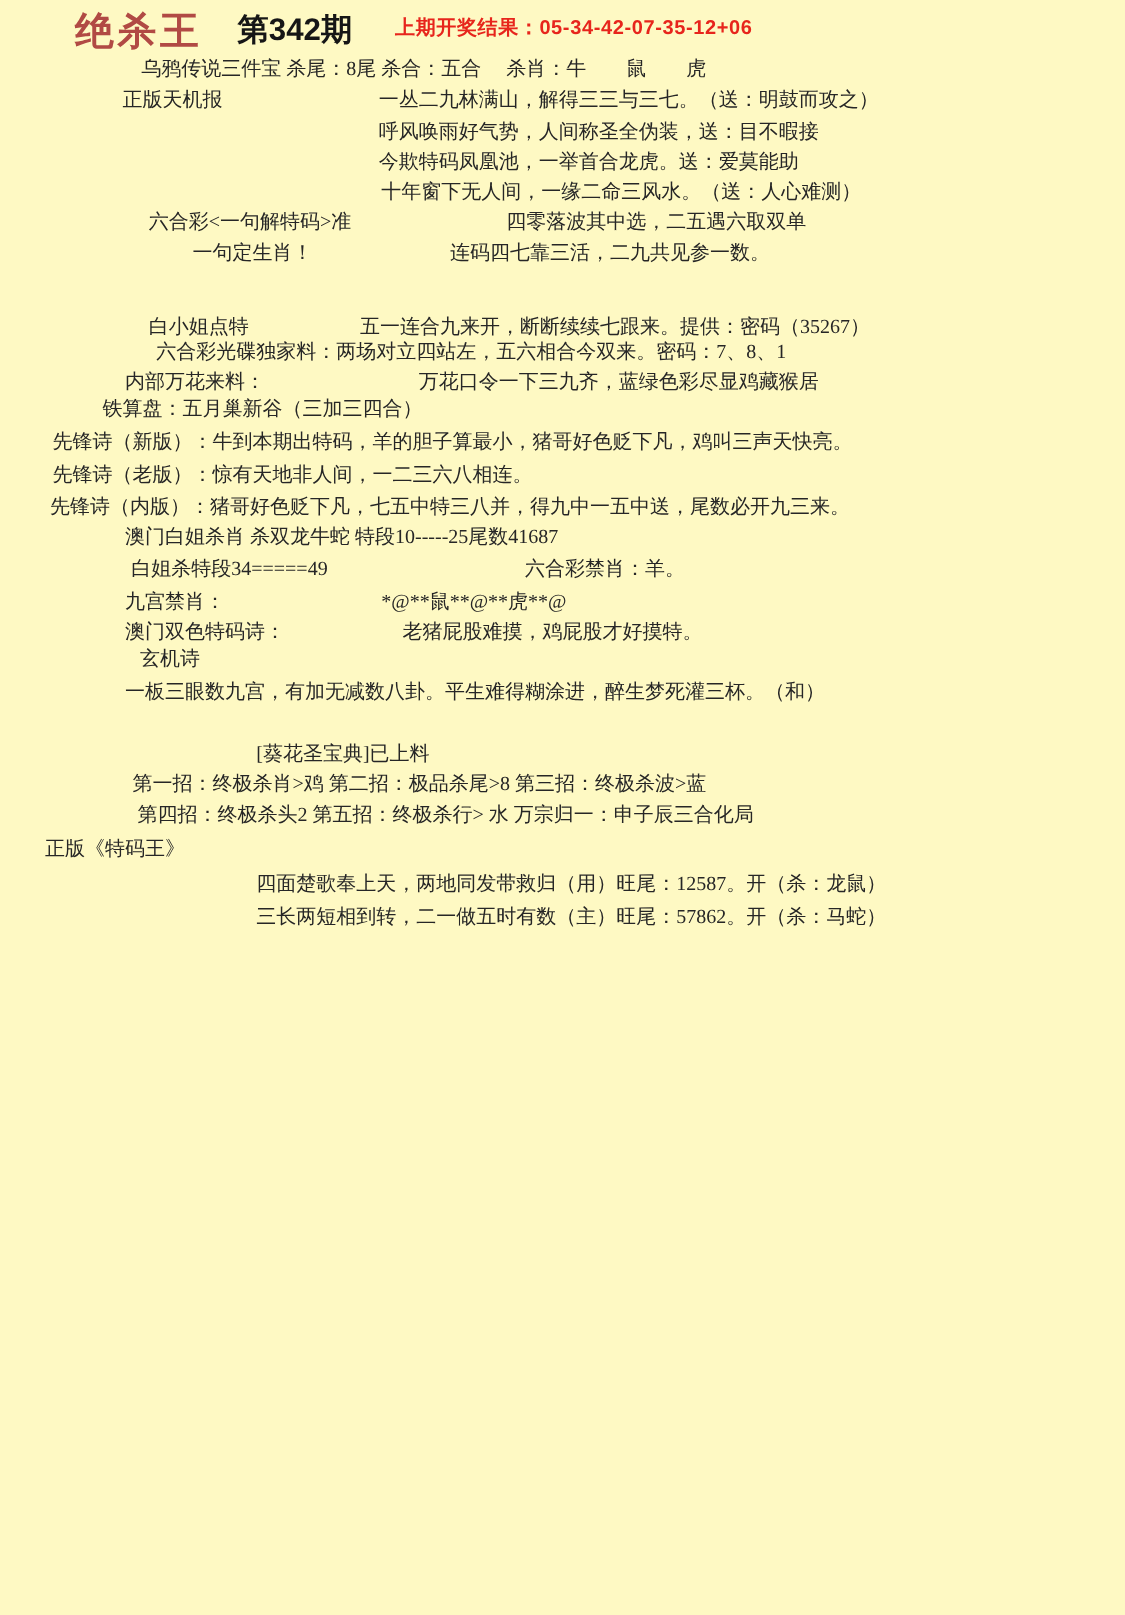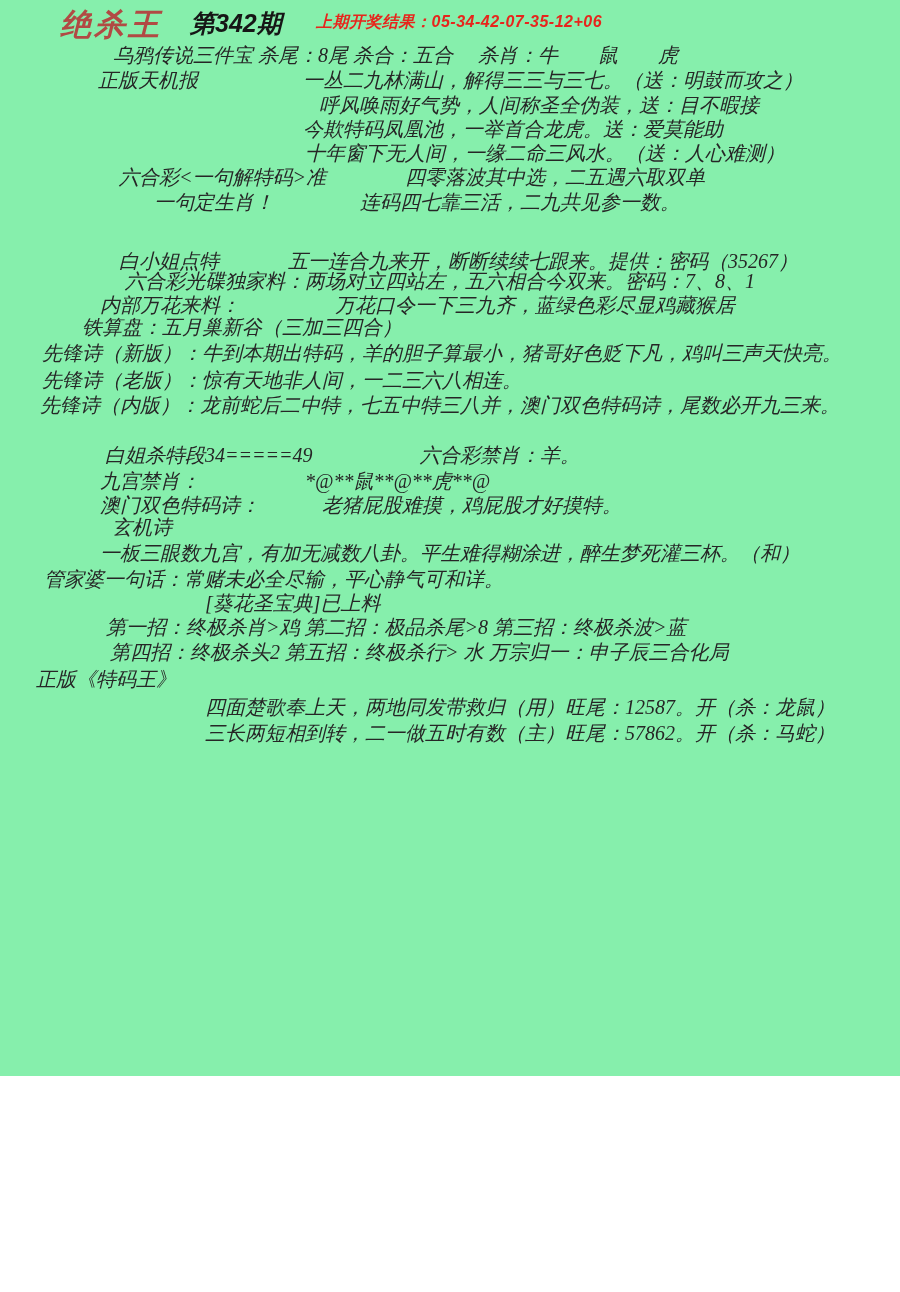--- a/index.html
+++ b/index.html
@@ -1,41 +1,41 @@
 <!DOCTYPE html>
 <html><head>
 <meta charset="utf-8">
 <style>
   html,body{margin:0;padding:0;background:#ffffff;}
-  #page{position:relative;width:900px;height:1076px;background:#86efac;overflow:hidden;
-        font-family:"Liberation Serif","DejaVu Serif",serif;color:#262626;font-style:italic;}
+  #page{position:relative;width:900px;height:1292px;background:#fef9c3;overflow:hidden;
+        font-family:"Liberation Serif","DejaVu Serif",serif;color:#262626;}
   .hdr-title{position:absolute;top:4px;left:60px;font-size:31px;font-weight:bold;
              color:#b14a44;letter-spacing:3px;}
   .hdr-issue{position:absolute;top:7px;left:190px;font-size:25px;font-weight:bold;
              color:#161616;font-family:"Liberation Sans","DejaVu Sans",sans-serif;}
   .hdr-result{position:absolute;top:12px;left:316px;font-size:16px;font-weight:bold;
               color:#e7251c;font-family:"Liberation Sans","DejaVu Sans",sans-serif;
               letter-spacing:0.5px;}
-  .ln{position:absolute;font-size:20px;line-height:23px;white-space:pre;color:#262626;}
+  .ln{position:absolute;font-size:16px;line-height:23px;white-space:pre;color:#262626;}
   .ln .seg2{position:absolute;top:0;white-space:pre;}
 </style>
 </head>
 <body>
 
 <div id="page">
 
   <div class="hdr-title">绝杀王</div>
   <div class="hdr-issue">第342期</div>
   <div class="hdr-result">上期开奖结果：05-34-42-07-35-12+06</div>
 
   <div class="ln" style="top:44px;left:113px;"><span>乌鸦传说三件宝 杀尾：8尾 杀合：五合　 杀肖：牛　　鼠　　虎</span></div>
 
   <div class="ln" style="top:69px;left:98px;"><span>正版天机报</span><span class="seg2" style="left:205px;">一丛二九林满山，解得三三与三七。（送：明鼓而攻之）</span></div>
 
-  <div class="ln" style="top:94px;left:303px;margin-left:16px;"><span>呼风唤雨好气势，人间称圣全伪装，送：目不暇接</span></div>
+  <div class="ln" style="top:94px;left:303px;"><span>呼风唤雨好气势，人间称圣全伪装，送：目不暇接</span></div>
 
   <div class="ln" style="top:142px;left:305px;"><span>十年窗下无人间，一缘二命三风水。（送：人心难测）</span></div>
 
   <div class="ln" style="top:118px;left:303px;"><span>今欺特码凤凰池，一举首合龙虎。送：爱莫能助</span></div>
 
   <div class="ln" style="top:166px;left:119px;"><span>六合彩&lt;一句解特码&gt;准</span><span class="seg2" style="left:286px;">四零落波其中选，二五遇六取双单</span></div>
 
   <div class="ln" style="top:191px;left:154px;"><span>一句定生肖！</span><span class="seg2" style="left:190px;margin-left:16px;">连码四七靠三活，二九共见参一数。</span></div>
 
   <div class="ln" style="top:218px;left:119px;margin-top:32px;"><span>白小姐点特</span><span class="seg2" style="left:169px;">五一连合九来开，断断续续七跟来。提供：密码（35267）</span></div>
@@ -44,34 +44,34 @@
   <div class="ln" style="top:270px;left:125px;"><span>六合彩光碟独家料：两场对立四站左，五六相合今双来。密码：7、8、1</span></div>
 
   <div class="ln" style="top:294px;left:100px;"><span>内部万花来料：</span><span class="seg2" style="left:235px;">万花口令一下三九齐，蓝绿色彩尽显鸡藏猴居</span></div>
 
   <div class="ln" style="top:316px;left:82px;"><span>铁算盘：五月巢新谷（三加三四合）</span></div>
 
   <div class="ln" style="top:342px;left:42px;"><span>先锋诗（新版）：牛到本期出特码，羊的胆子算最小，猪哥好色贬下凡，鸡叫三声天快亮。</span></div>
 
   <div class="ln" style="top:369px;left:42px;"><span>先锋诗（老版）：惊有天地非人间，一二三六八相连。</span></div>
 
-  <div class="ln" style="top:394px;left:40px;"><span>先锋诗（内版）：龙前蛇后二中特，七五中特三八并，澳门双色特码诗，尾数必开九三来。</span></div>
+  <div class="ln" style="top:394px;left:40px;"><span>先锋诗（内版）：猪哥好色贬下凡，七五中特三八并，得九中一五中送，尾数必开九三来。</span></div>
 
+  <div class="ln" style="top:418px;left:100px;"><span>澳门白姐杀肖 杀双龙牛蛇 特段10-----25尾数41687</span></div>
 
   <div class="ln" style="top:444px;left:105px;"><span>白姐杀特段34=====49</span><span class="seg2" style="left:315px;">六合彩禁肖：羊。</span></div>
 
   <div class="ln" style="top:470px;left:100px;"><span>九宫禁肖：</span><span class="seg2" style="left:205px;">*@**鼠**@**虎**@</span></div>
 
   <div class="ln" style="top:494px;left:100px;"><span>澳门双色特码诗：</span><span class="seg2" style="left:222px;">老猪屁股难摸，鸡屁股才好摸特。</span></div>
 
   <div class="ln" style="top:516px;left:112px;"><span>玄机诗</span></div>
 
   <div class="ln" style="top:542px;left:100px;"><span>一板三眼数九宫，有加无减数八卦。平生难得糊涂进，醉生梦死灌三杯。（和）</span></div>
 
-  <div class="ln" style="top:568px;left:44px;"><span>管家婆一句话：常赌未必全尽输，平心静气可和详。</span></div>
 
   <div class="ln" style="top:592px;left:205px;"><span>[葵花圣宝典]已上料</span></div>
 
   <div class="ln" style="top:616px;left:106px;"><span>第一招：终极杀肖&gt;鸡 第二招：极品杀尾&gt;8 第三招：终极杀波&gt;蓝</span></div>
 
   <div class="ln" style="top:641px;left:110px;"><span>第四招：终极杀头2 第五招：终极杀行&gt; 水 万宗归一：申子辰三合化局</span></div>
 
   <div class="ln" style="top:668px;left:36px;"><span>正版《特码王》</span></div>
 
   <div class="ln" style="top:696px;left:205px;"><span>四面楚歌奉上天，两地同发带救归（用）旺尾：12587。开（杀：龙鼠）</span></div>

